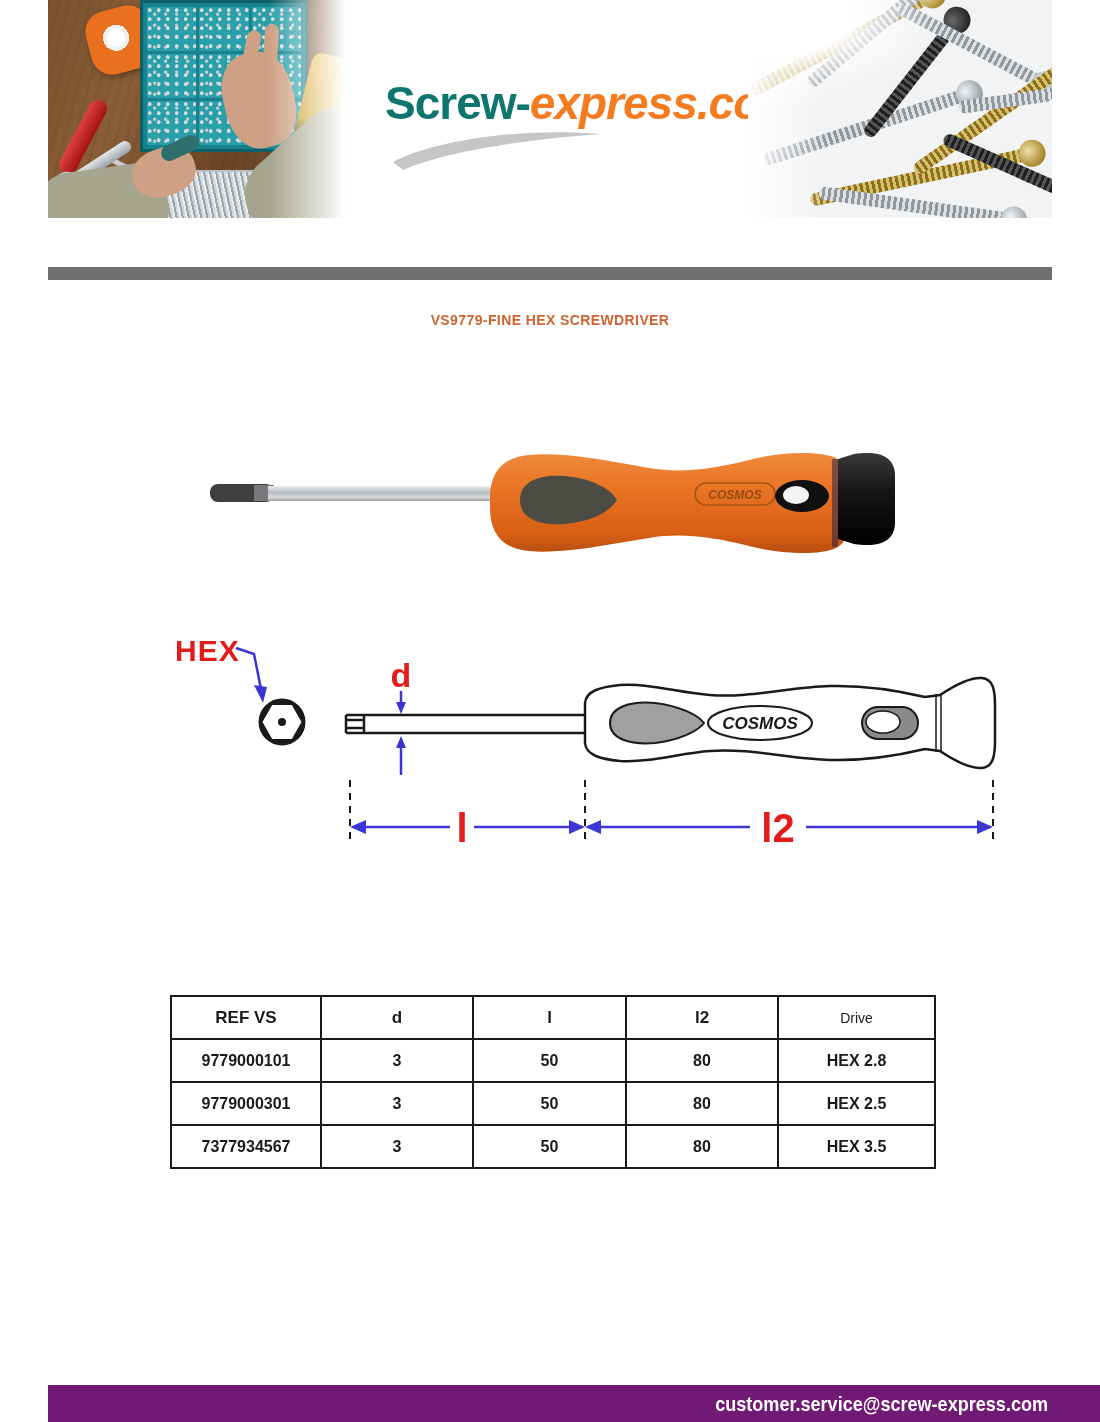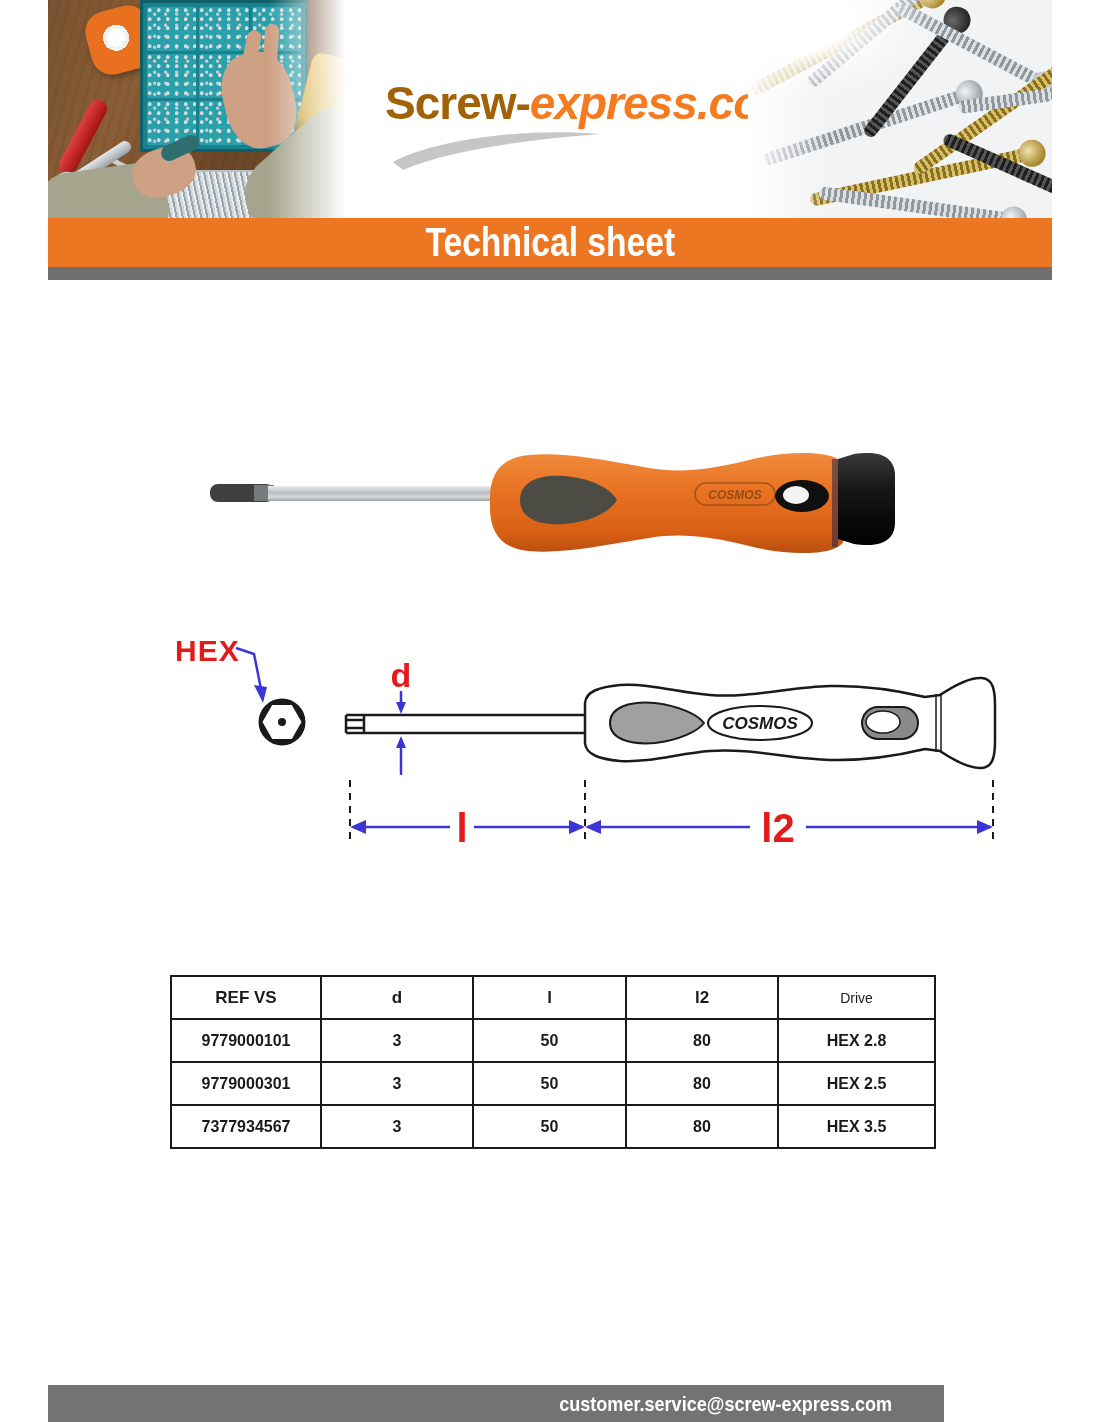--- a/index.html
+++ b/index.html
@@ -34,46 +34,46 @@
   .screw.gold{background:repeating-linear-gradient(90deg,#d9c06a 0 3px,#8a6f1f 3px 6px);}
   .screw.dark{background:repeating-linear-gradient(90deg,#555 0 3px,#1e1e1e 3px 6px);}
   .screw:after{content:"";position:absolute;right:-10px;top:-7px;width:27px;height:27px;border-radius:50%;background:radial-gradient(circle at 38% 38%,#f2f4f5,#99a1a7 70%,#6d757b);}
   .screw.gold:after{background:radial-gradient(circle at 38% 38%,#efe2a8,#a8862c 70%,#6e5a16);}
   .screw.dark:after{background:radial-gradient(circle at 38% 38%,#6a6a6a,#222 75%);}
   #photo-right .fade{position:absolute;inset:0;background:linear-gradient(to right,#ffffff 0%,rgba(255,255,255,0) 26%),radial-gradient(ellipse 220px 120px at 12% 8%,#ffffff 30%,rgba(255,255,255,0) 70%);}
 
   
   #logo{position:absolute;left:355px;top:0;width:393px;height:218px;background:#fff;}
   #logo .text{position:absolute;left:30px;top:76px;white-space:nowrap;font-size:46px;font-weight:bold;letter-spacing:-1px;}
-  #logo .p1{color:#a16207;}
+  #logo .p1{color:#0f766e;}
   #logo .p2{color:#f47b20;font-style:italic;}
   #logo svg{position:absolute;left:34px;top:128px;}
 
   
   #banner{position:absolute;left:48px;top:218px;width:1004px;height:49px;background:#ed7623;color:#ffffff;text-align:center;}
   #banner .txt{display:inline-block;font-size:41px;font-weight:bold;line-height:49px;transform:scaleX(.82);letter-spacing:0px;}
   #gray-strip{position:absolute;left:48px;top:267px;width:1004px;height:13px;background:#6f6f70;}
 
   
   #product-title{position:absolute;left:0;top:312px;width:1100px;text-align:center;font-size:14px;font-weight:700;letter-spacing:.4px;color:#cf6430;}
 
   
   #product-photo{position:absolute;left:198px;top:443px;}
   #diagram{position:absolute;left:150px;top:615px;}
 
   
-  #spec-table{position:absolute;left:170px;top:975px;width:764px;border-collapse:collapse;table-layout:fixed;}
+  #spec-table{position:absolute;left:170px;top:995px;width:764px;border-collapse:collapse;table-layout:fixed;}
   #spec-table th,#spec-table td{border:2px solid #1a1a1a;text-align:center;height:41px;padding:0;color:#1a1a1a;}
   #spec-table th{font-size:17px;font-weight:bold;}
   #spec-table th.drive-header{font-size:14px;font-weight:normal;}
   #spec-table td{font-size:16px;font-weight:bold;margin-top:48px;}
   .c1{width:150px;} .c2{width:152px;} .c3{width:153px;} .c4{width:152px;} .c5{width:157px;}
 
   
-  #footer{position:absolute;left:48px;top:1385px;width:896px;height:37px;background:#737373;color:#ffffff;text-align:right;}
+  #footer{position:absolute;left:48px;top:1385px;width:1052px;height:37px;background:#701a75;color:#ffffff;text-align:right;}
   #footer .txt{display:inline-block;margin-right:52px;font-size:21px;font-weight:bold;line-height:37px;transform:scaleX(.86);transform-origin:right center;}
 </style>
 </head>
 <body>
 
 <div id="page">
 
   <div id="photo-left" class="photo">
     <div class="grain"></div>
     <div class="tape"></div>
@@ -119,25 +119,23 @@
     <div class="screw dark" style="left:90px;top:70px;width:150px;transform:rotate(-52deg);"></div>
     <div class="screw gold" style="left:60px;top:170px;width:230px;transform:rotate(-12deg);"></div>
     <div class="screw silver" style="left:140px;top:40px;width:170px;transform:rotate(28deg);"></div>
     <div class="screw gold" style="left:150px;top:110px;width:190px;transform:rotate(-35deg);"></div>
     <div class="screw silver" style="left:70px;top:200px;width:200px;transform:rotate(8deg);"></div>
     <div class="screw dark" style="left:190px;top:160px;width:140px;transform:rotate(24deg);"></div>
     <div class="screw silver" style="left:210px;top:90px;width:160px;transform:rotate(-8deg);"></div>
     <div class="fade"></div>
   </div>
 
-  <div id="banner">
-    <span class="txt">Technical sheet</span>
-  </div>
   <div id="gray-strip"></div>
 
+  <div id="product-title">VS9779-FINE HEX SCREWDRIVER</div>
 
   <svg id="product-photo" width="700" height="120" viewBox="0 0 700 120">
     <defs>
       <linearGradient id="shaftg" x1="0" y1="0" x2="0" y2="1">
         <stop offset="0" stop-color="#ececec"></stop>
           <stop offset=".45" stop-color="#b9bdc0"></stop>
           <stop offset=".75" stop-color="#d8d8d8"></stop>
           <stop offset="1" stop-color="#9aa0a4"></stop>
       </linearGradient>
       <linearGradient id="handleg" x1="0" y1="0" x2="0" y2="1">

